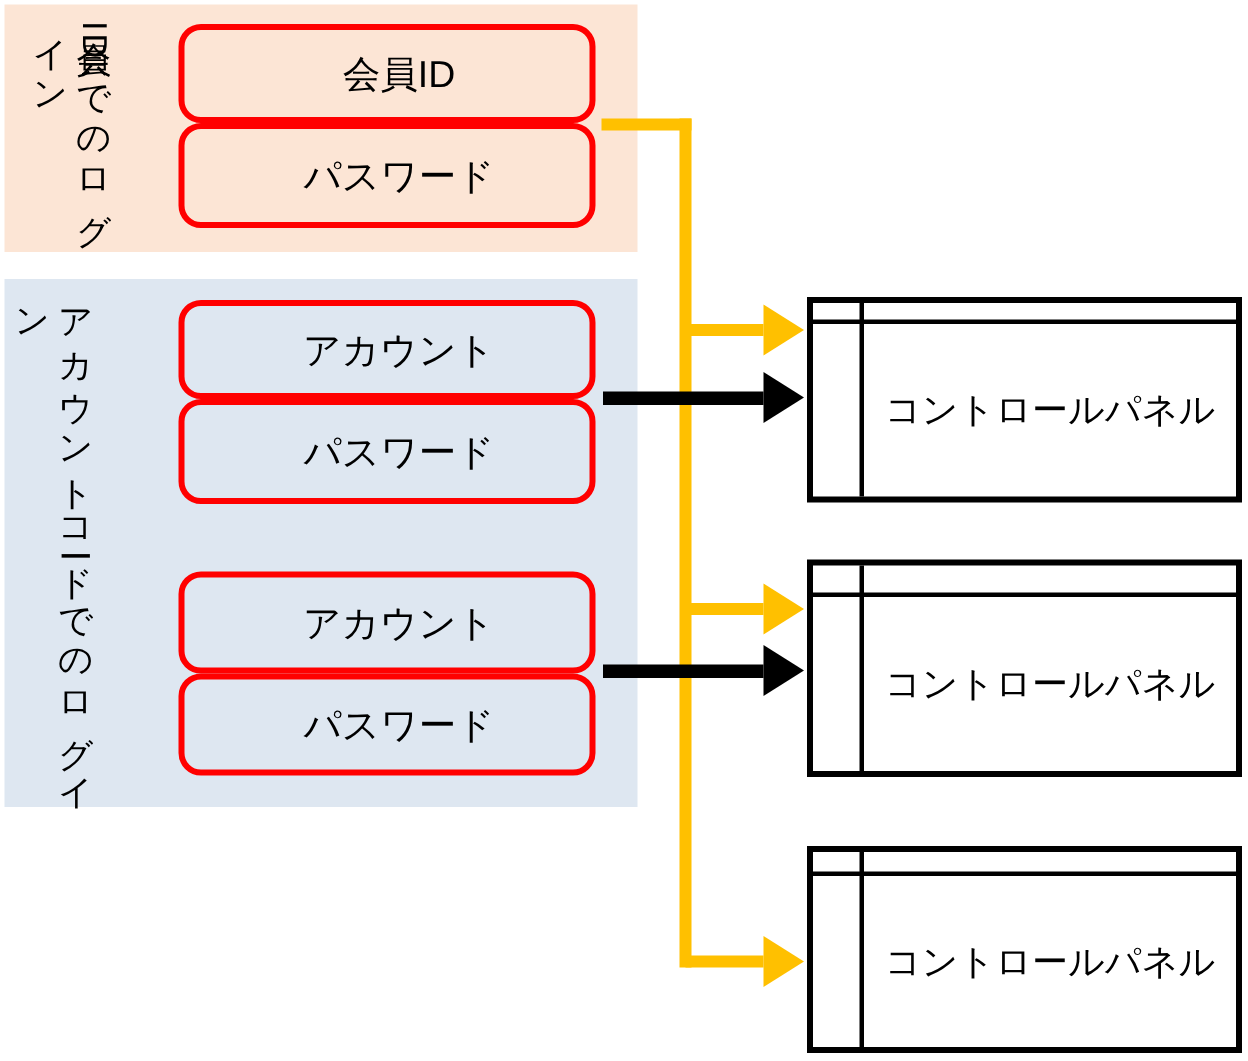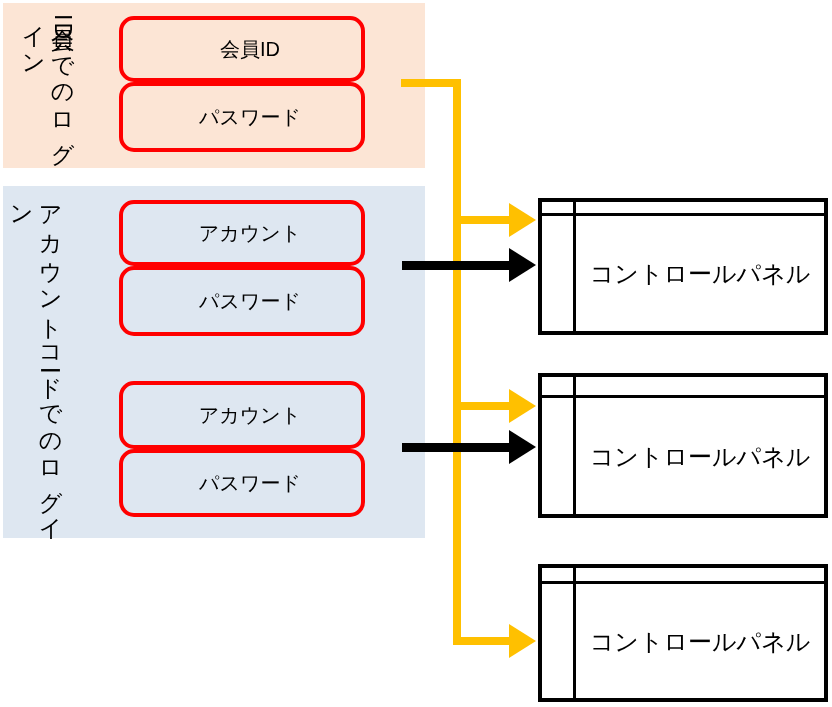--- a/index.html
+++ b/index.html
@@ -31,25 +31,25 @@
     color:var(--text,#000);
     white-space:normal;
   }
   .vlabel.peach-label{left:17px;top:10px;width:60px;height:150px;}
   .vlabel.blue-label{left:33px;top:190px;width:32px;height:348px;}
 
   
   .field{
     position:absolute;
     left:119px;
-    width:246px;
+    width:278px;
     border:4px solid var(--red-border,#F00);
     border-radius:15px;
     display:flex;align-items:center;justify-content:center;
-    font-size:20px;
+    font-size:25px;
     background:transparent;
     padding-left:16px;
   }
 
   
   .panel{
     position:absolute;left:538px;width:290px;
     border:4px solid var(--panel-border,#000);
     background:#fff;
   }

